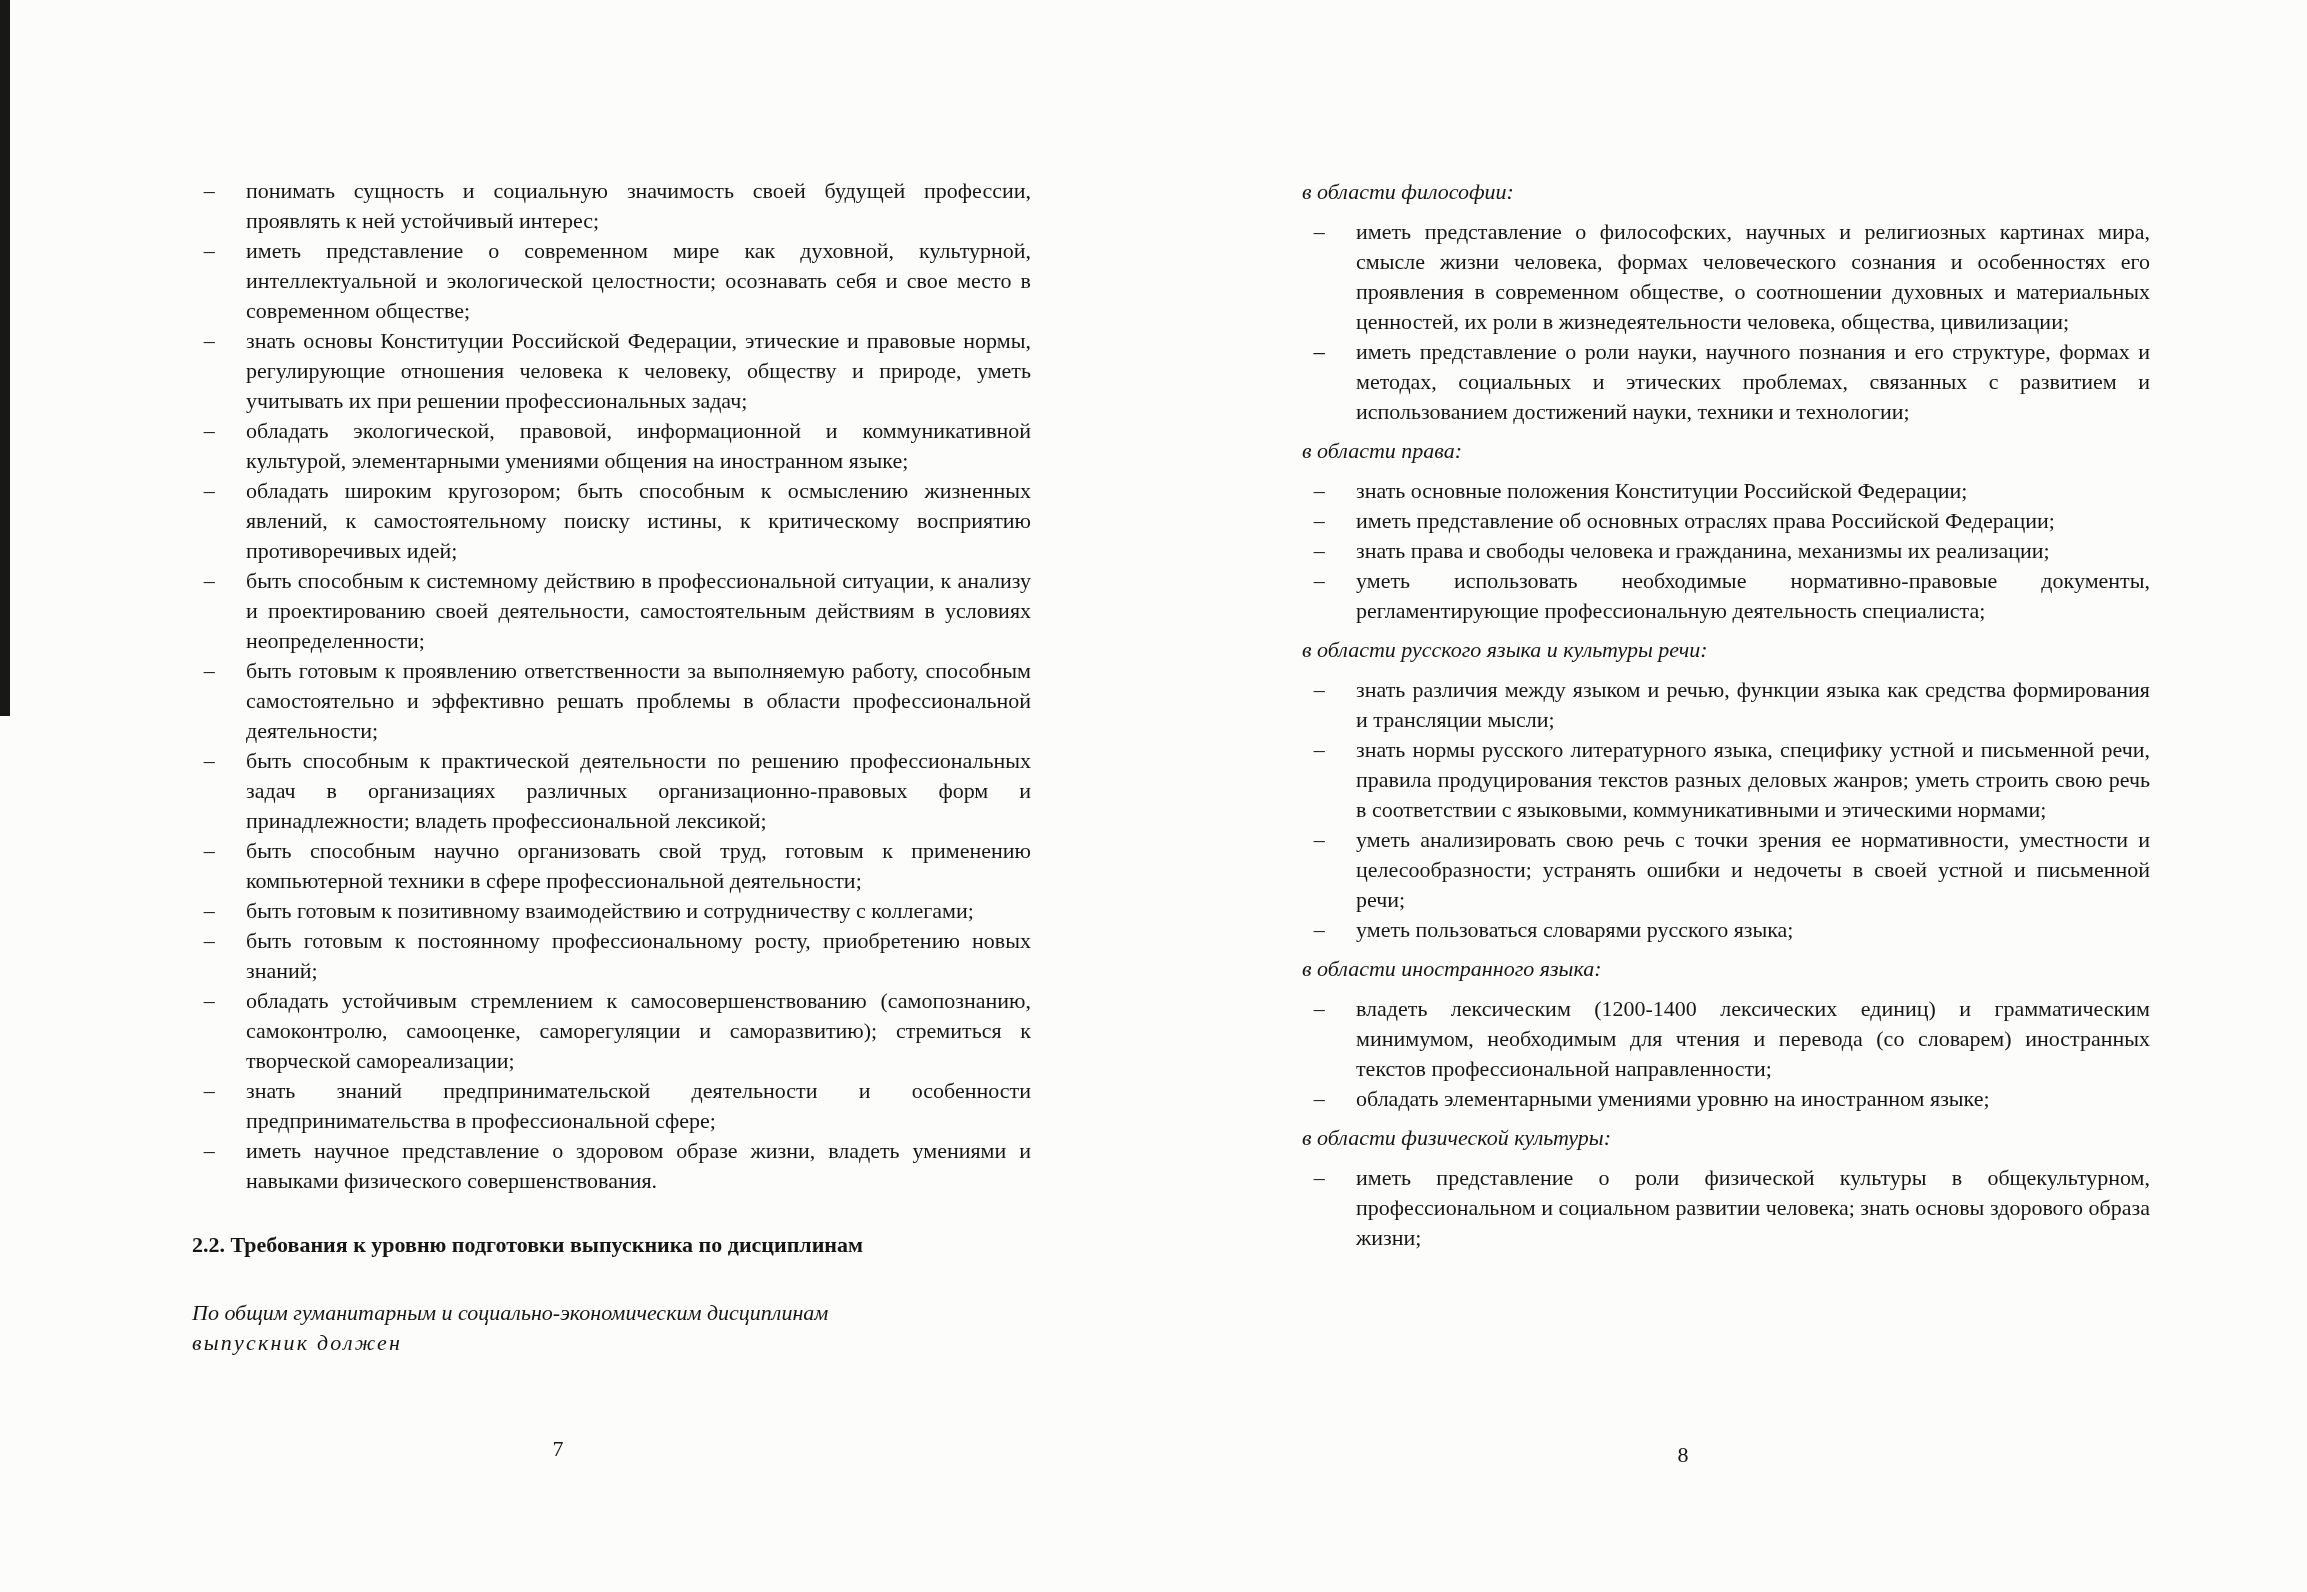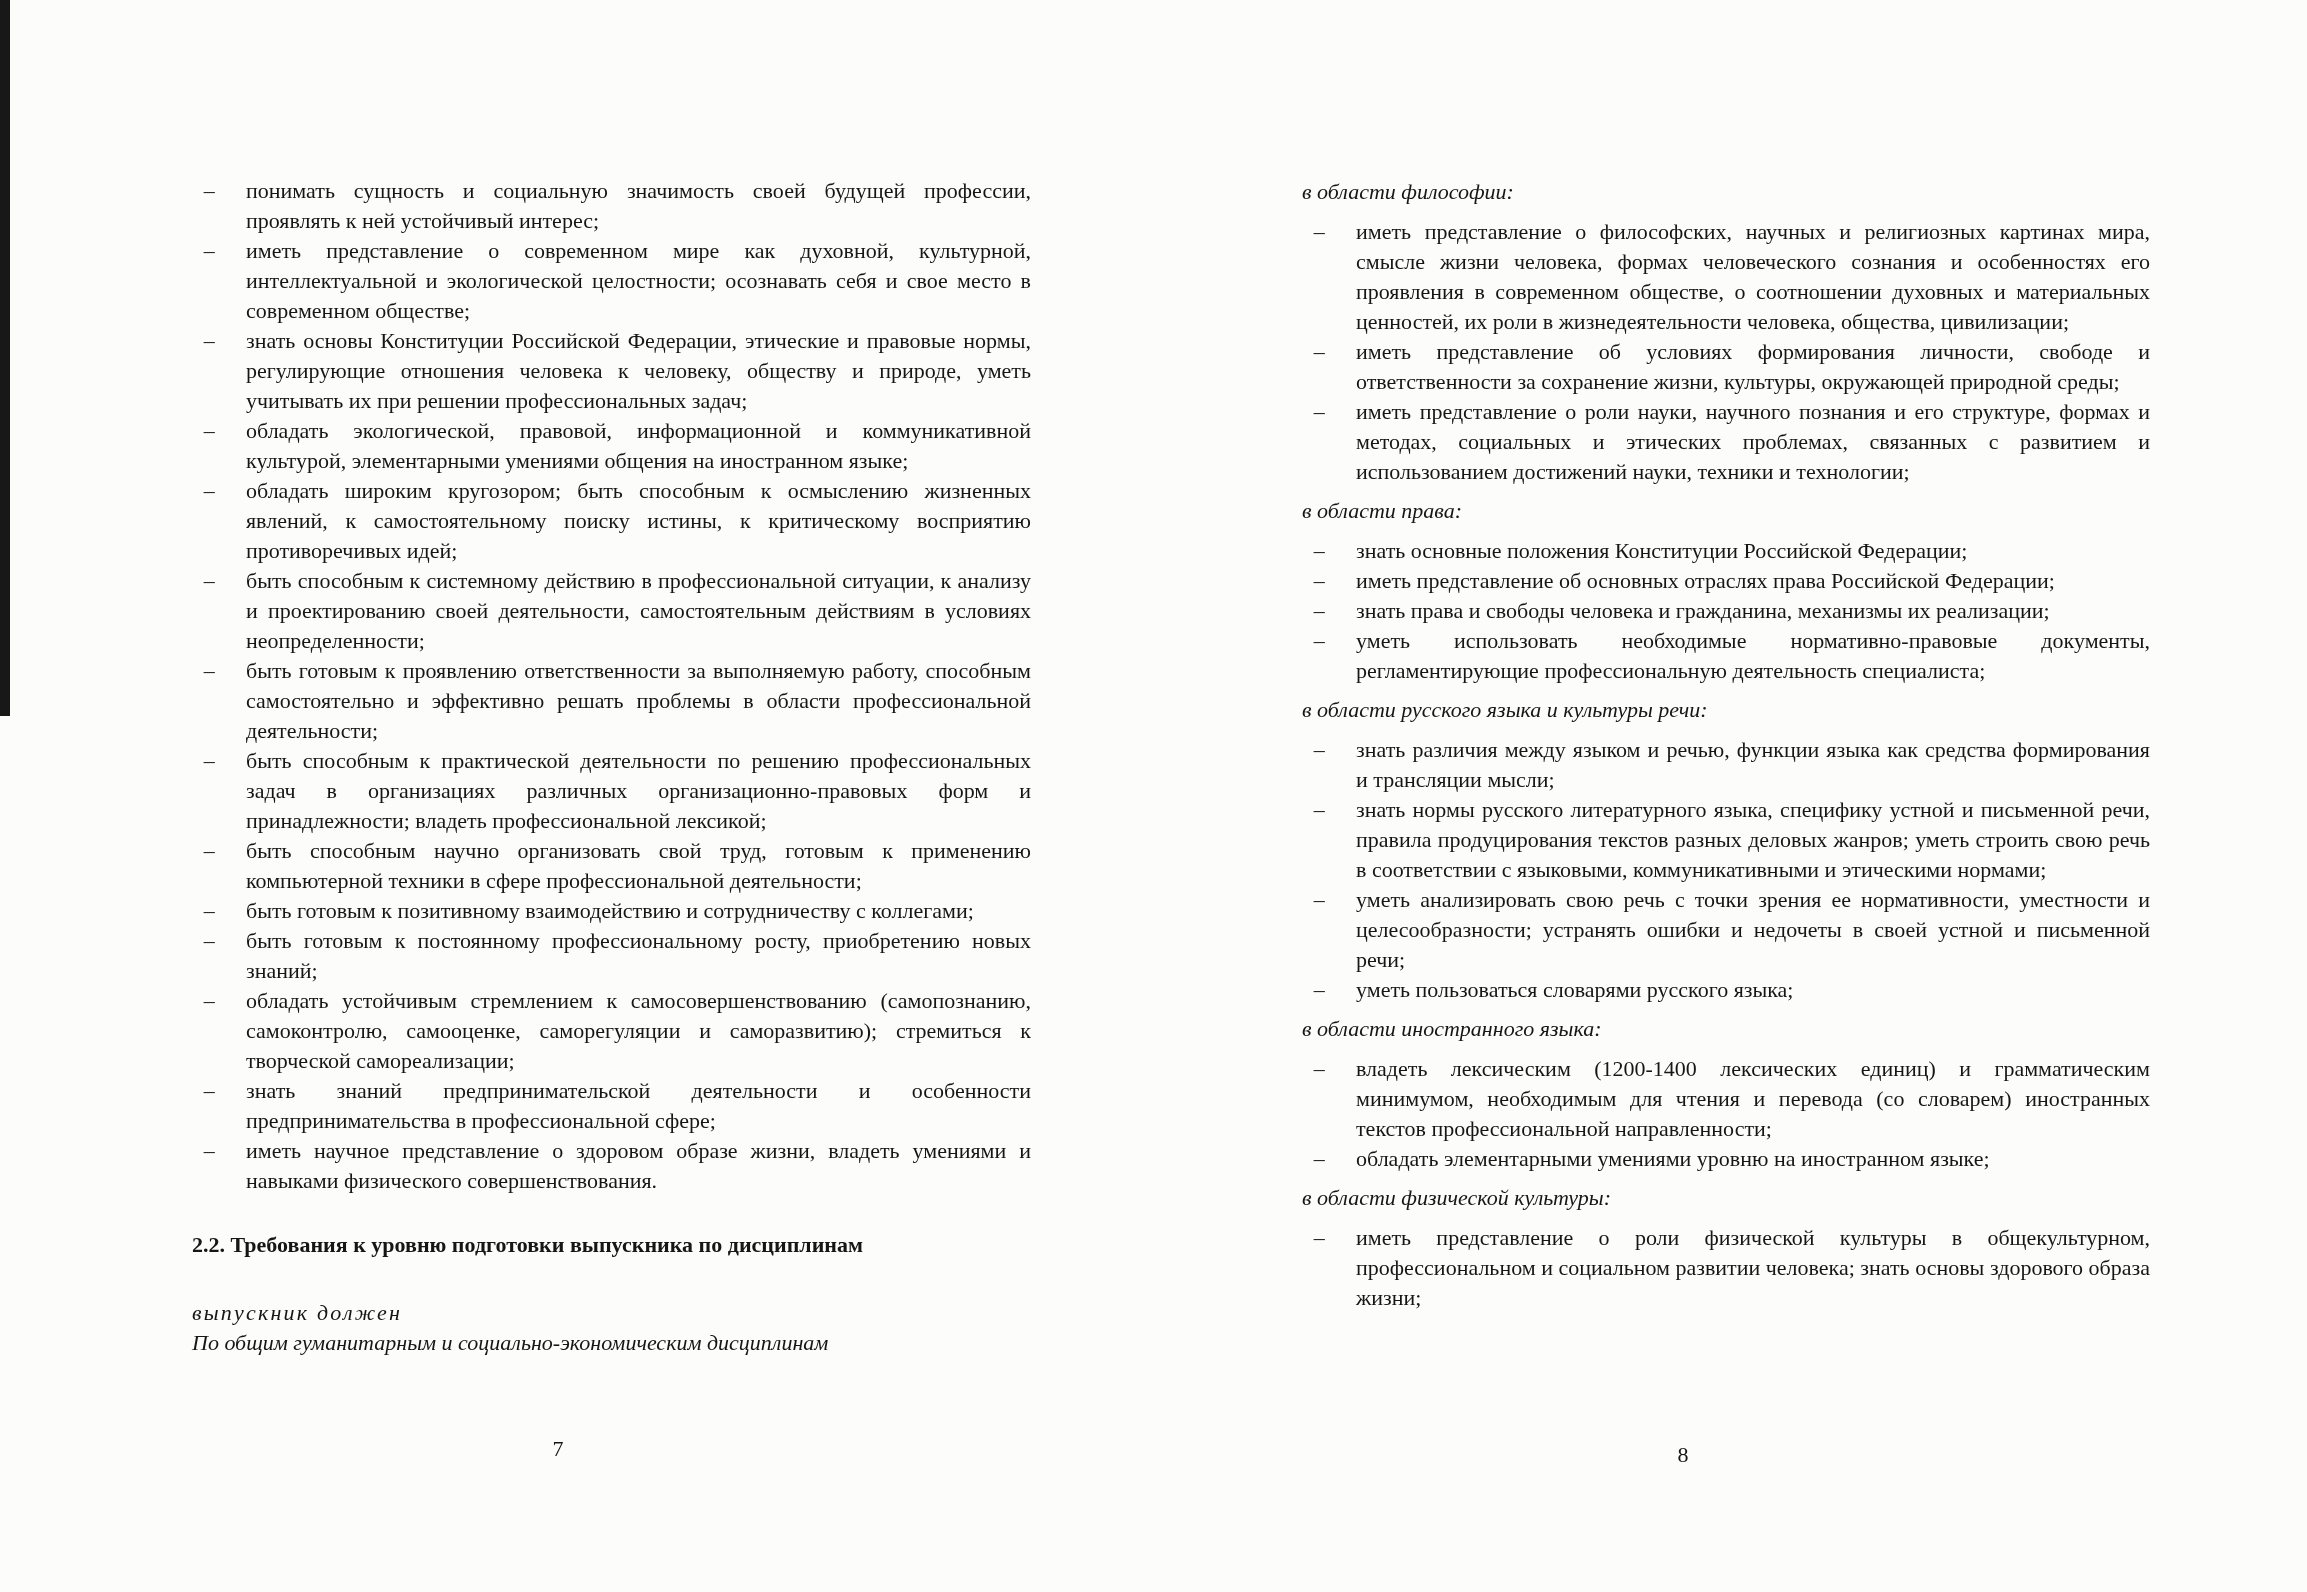--- a/index.html
+++ b/index.html
@@ -121,28 +121,28 @@
         <div class="list-item"><span class="dash">–</span><span class="item-text">быть способным научно организовать свой труд, готовым к применению компьютерной техники в сфере профессиональной деятельности;</span></div>
         <div class="list-item"><span class="dash">–</span><span class="item-text">быть готовым к позитивному взаимодействию и сотрудничеству с коллегами;</span></div>
         <div class="list-item"><span class="dash">–</span><span class="item-text">быть готовым к постоянному профессиональному росту, приобретению новых знаний;</span></div>
         <div class="list-item"><span class="dash">–</span><span class="item-text">обладать устойчивым стремлением к самосовершенствованию (самопознанию, самоконтролю, самооценке, саморегуляции и саморазвитию); стремиться к творческой самореализации;</span></div>
         <div class="list-item"><span class="dash">–</span><span class="item-text">знать знаний предпринимательской деятельности и особенности предпринимательства в профессиональной сфере;</span></div>
         <div class="list-item"><span class="dash">–</span><span class="item-text">иметь научное представление о здоровом образе жизни, владеть умениями и навыками физического совершенствования.</span></div>
       </div>
 
     <p class="doc-heading-2">2.2. Требования к уровню подготовки выпускника по дисциплинам</p>
 
+    <p class="footer-italic">По общим гуманитарным и социально-экономическим дисциплинам</p>
     <p class="footer-italic spaced">выпускник должен</p>
-    <p class="footer-italic">По общим гуманитарным и социально-экономическим дисциплинам</p>
   </div>
 
   <div class="column column-right">
       <p class="section-title">в области философии:</p>
       <div class="list-item"><span class="dash">–</span><span class="item-text">иметь представление о философских, научных и религиозных картинах мира, смысле жизни человека, формах человеческого сознания и особенностях его проявления в современном обществе, о соотношении духовных и материальных ценностей, их роли в жизнедеятельности человека, общества, цивилизации;</span></div>
-      <div class="list-item"><span class="dash">–</span><span class="item-text">иметь представление об условиях формирования личности, свободе и ответственности за сохранение жизни, культуры, окружающей природной среды;</span></div>
+      <div class="list-item"><span class="dash">–</span></div>
       <div class="list-item"><span class="dash">–</span><span class="item-text">иметь представление о роли науки, научного познания и его структуре, формах и методах, социальных и этических проблемах, связанных с развитием и использованием достижений науки, техники и технологии;</span></div>
       <p class="section-title">в области права:</p>
       <div class="list-item"><span class="dash">–</span><span class="item-text">знать основные положения Конституции Российской Федерации;</span></div>
       <div class="list-item"><span class="dash">–</span><span class="item-text">иметь представление об основных отраслях права Российской Федерации;</span></div>
       <div class="list-item"><span class="dash">–</span><span class="item-text">знать права и свободы человека и гражданина, механизмы их реализации;</span></div>
       <div class="list-item"><span class="dash">–</span><span class="item-text">уметь использовать необходимые нормативно-правовые документы, регламентирующие профессиональную деятельность специалиста;</span></div>
       <p class="section-title">в области русского языка и культуры речи:</p>
       <div class="list-item"><span class="dash">–</span><span class="item-text">знать различия между языком и речью, функции языка как средства формирования и трансляции мысли;</span></div>
       <div class="list-item"><span class="dash">–</span><span class="item-text">знать нормы русского литературного языка, специфику устной и письменной речи, правила продуцирования текстов разных деловых жанров; уметь строить свою речь в соответствии с языковыми, коммуникативными и этическими нормами;</span></div>
       <div class="list-item"><span class="dash">–</span><span class="item-text">уметь анализировать свою речь с точки зрения ее нормативности, уместности и целесообразности; устранять ошибки и недочеты в своей устной и письменной речи;</span></div>

